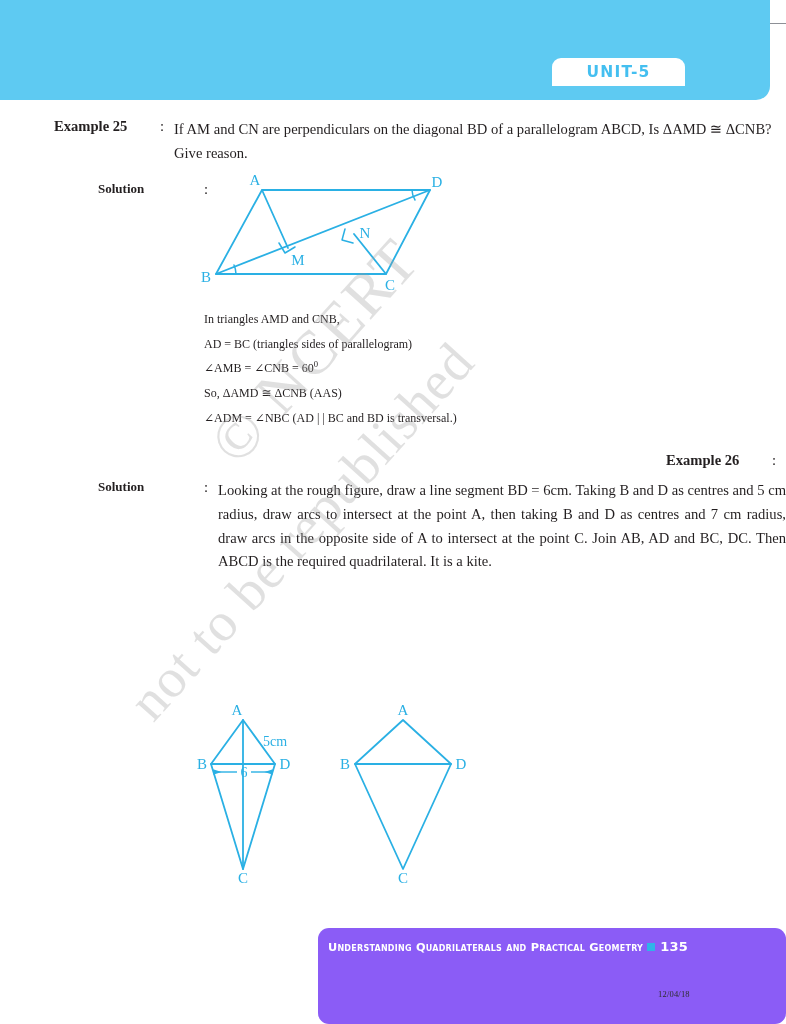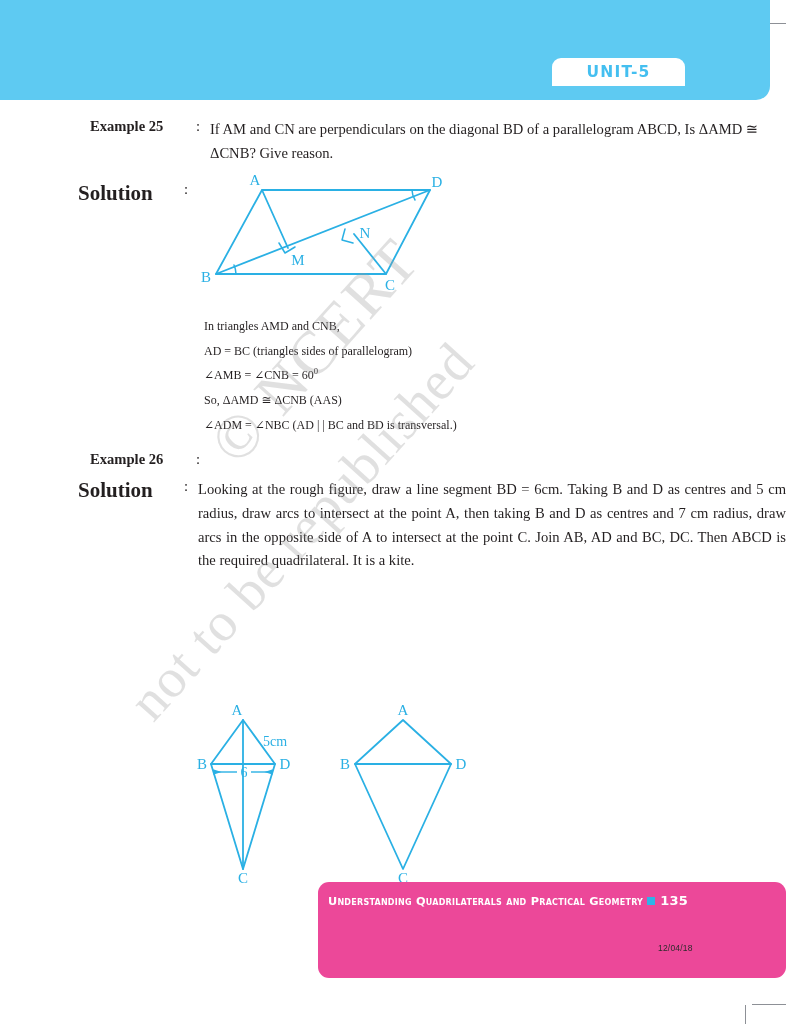--- a/index.html
+++ b/index.html
@@ -76,43 +76,43 @@
   .ex-row {
     display: flex;
     align-items: flex-start;
   }
   .ex-label {
     width: 106px;
     flex: 0 0 106px;
     text-align: left;
     font-weight: bold;
     font-size: 14.6px;
-    padding-left: 90px;
+    padding-left: 54px;
     box-sizing: content-box;
     white-space: nowrap;
   }
   .ex-colon {
     width: 14px;
     flex: 0 0 14px;
     font-size: 14.6px;
     text-align: left;
   }
   .ex-body {
     flex: 1 1 auto;
     font-size: 14.6px;
     line-height: 1.62;
   }
   .ex-body.justify { text-align: justify; text-align-last: left; }
 
   .solution-label {
-    padding-left: 78px;
+    padding-left: 98px;
     width: 106px;
     flex: 0 0 106px;
     font-weight: bold;
-    font-size: 21px;
+    font-size: 13px;
     white-space: nowrap;
   }
 
   
   .proof-block {
     margin-left: 204px;
     margin-right: 166px;
     font-size: 12px;
     line-height: 2.05;
   }
@@ -161,24 +161,24 @@
     font-size: 55px;
     letter-spacing: 1px;
     transform: rotate(-48deg);
     transform-origin: left top;
   }
 
   
   #footer-band {
     position: absolute;
     left: 318px;
-    top: 882px;
+    top: 928px;
     width: 468px;
     height: 96px;
-    background: #ec4899;
+    background: #8b5cf6;
     border-radius: 11px;
   }
   #footer-title {
     position: absolute;
     left: 10px;
     top: 11px;
     color: #ffffff;
     font-family: "DejaVu Sans", sans-serif;
     font-variant: small-caps;
     font-weight: bold;
@@ -199,21 +199,21 @@
     font-weight: bold;
     font-size: 13px;
     letter-spacing: 0.3px;
     color: #ffffff;
   }
   #footer-date {
     position: absolute;
     left: 340px;
     top: 61px;
     color: #2c2c2c;
-    font-family: Liberation Sans, sans-serif;
+    font-family: Liberation Serif, serif;
     font-size: 8.5px;
     letter-spacing: 0.2px;
   }
 </style>
 </head>
 <body>
 
 <div id="page">
 
   <div class="crop-mark crop-v-top"></div>
@@ -244,21 +244,21 @@
     <div style="height:108px;"></div>
 
     <div class="proof-block">
       <div class="line">In triangles AMD and CNB,</div>
       <div class="line">AD = BC (triangles sides of parallelogram)</div>
       <div class="line"><span>∠AMB = ∠CNB = 60</span><sup class="deg">0</sup></div>
       <div class="line">So, ΔAMD ≅ ΔCNB (AAS)</div>
       <div class="line">∠ADM = ∠NBC (AD | | BC and BD is transversal.)</div>
     </div>
 
-    <div class="ex-row" style="margin-top:14px;">
+    <div class="ex-row" style="margin-top:22px;justify-content:flex-end;">
       <div class="ex-label">Example 26</div>
       <div class="ex-colon">:</div>
     </div>
 
     <div class="ex-row" style="margin-top:10px;">
       <div class="solution-label">Solution</div>
       <div class="ex-colon">:</div>
       <div class="ex-body justify">Looking at the rough figure, draw a line segment BD = 6cm. Taking B and D as centres and 5 cm radius, draw arcs to intersect at the point A, then taking B and D as centres and 7 cm radius, draw arcs in the opposite side of A to intersect at the point C. Join AB, AD and BC, DC. Then ABCD is the required quadrilateral. It is a kite.</div>
     </div>
 

